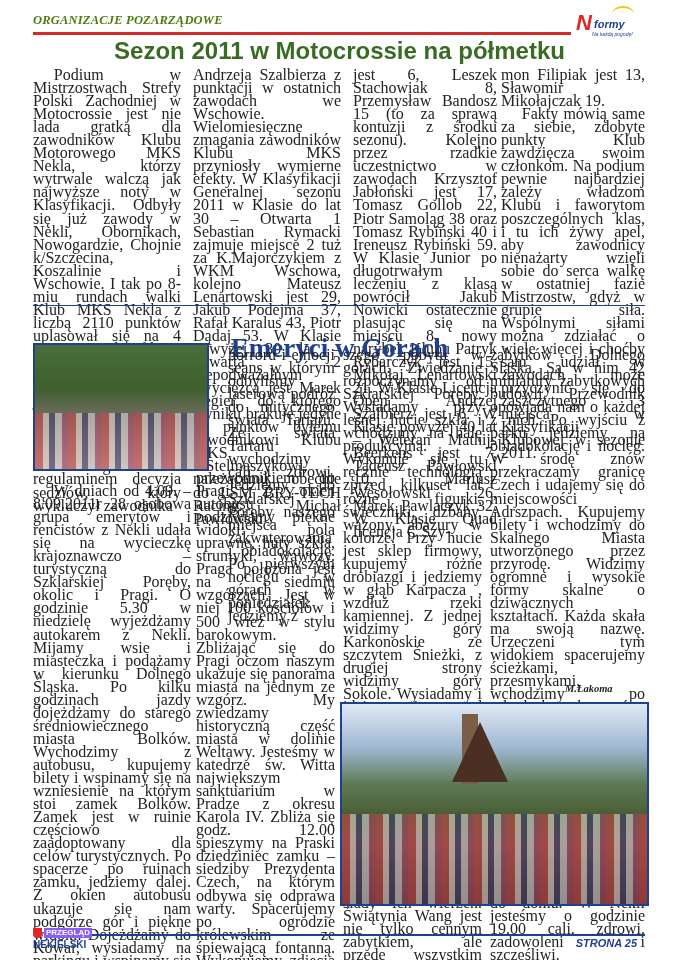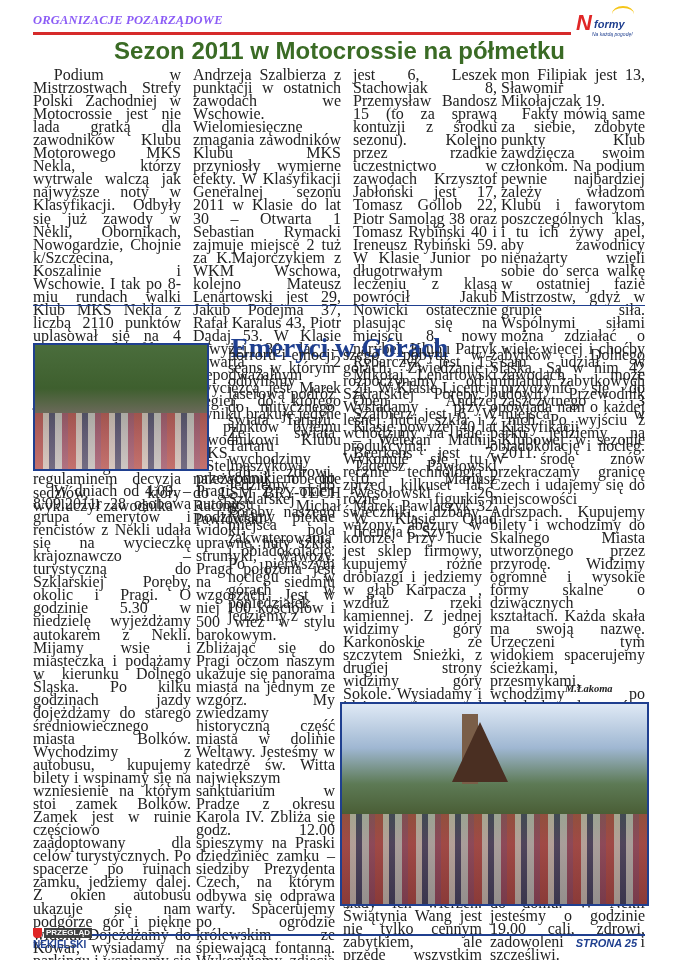--- a/index.html
+++ b/index.html
@@ -1,17 +1,17 @@
 <!DOCTYPE html>
 <html><head>
 <meta charset="utf-8">
 <style>
   html,body{margin:0;padding:0;background:#fff;}
   body{width:679px;height:960px;position:relative;overflow:hidden;font-family:"Liberation Serif","DejaVu Serif",serif;color:#222;}
-  .section-label{position:absolute;left:33px;top:13px;font-style:italic;font-weight:bold;font-size:12.5px;color:#8b5cf6;letter-spacing:0.2px;}
+  .section-label{position:absolute;left:33px;top:13px;font-style:italic;font-weight:bold;font-size:12.5px;color:#4d7c0f;letter-spacing:0.2px;}
   .redline{position:absolute;left:33px;top:32px;width:538px;height:3px;background:#d62a2a;}
   .logo{position:absolute;left:572px;top:6px;width:80px;height:34px;}
   .logo .n{position:absolute;left:4px;top:4px;font-family:"Liberation Sans",sans-serif;font-style:italic;font-weight:bold;font-size:22px;color:#e02626;}
   .logo .ekla{position:absolute;left:22px;top:12px;font-family:"Liberation Sans",sans-serif;font-style:italic;font-weight:bold;font-size:11px;color:#1f3f8f;}
   .logo .tag{position:absolute;left:20px;top:25px;font-family:"Liberation Sans",sans-serif;font-style:italic;font-size:5px;color:#1f3f8f;white-space:nowrap;}
   .logo .sun{position:absolute;left:40px;top:0px;width:22px;height:14px;border-top:2px solid #f5c518;border-radius:50% 50% 0 0;}
   .title1{position:absolute;left:0;top:37px;width:679px;text-align:center;font-family:"Liberation Sans",sans-serif;font-weight:bold;font-size:24px;color:#3a6b25;}
   .col{position:absolute;font-size:16px;line-height:13.05px;text-align:justify;hyphens:none;}
   .col p{margin:0;text-indent:1.3em;}
   .col p.noind{text-indent:0;}
@@ -20,21 +20,21 @@
   .photo{position:absolute;border:2px solid #1f3f8f;overflow:hidden;}
   .photo1{left:33px;top:343px;width:172px;height:124px;background:linear-gradient(180deg,#4a6d3c 0%,#3e5f2e 35%,#6b6a5a 55%,#8a7d78 70%,#b9a9a0 100%);}
   .photo2{left:340px;top:702px;width:305px;height:200px;background:linear-gradient(180deg,#dfe9f5 0%,#9fb7d2 22%,#5d7a55 40%,#4a5e36 55%,#6a5048 70%,#3a2f2a 100%);}
   .crowd{position:absolute;left:0;bottom:0;width:100%;height:45%;background:repeating-linear-gradient(90deg,#c44 0 8px,#f0e0d8 8px 14px,#3b3b6b 14px 20px,#ddd 20px 27px,#a46 27px 33px);opacity:0.55;}
   .church{position:absolute;left:110px;top:18px;width:0;height:0;border-left:28px solid transparent;border-right:28px solid transparent;border-bottom:60px solid #4a2f22;}
   .tower{position:absolute;left:120px;top:10px;width:16px;height:70px;background:#7a5e48;}
   .signature{position:absolute;left:565px;top:683px;font-style:italic;font-weight:bold;font-size:10.5px;}
   .footline{position:absolute;left:75px;top:934px;width:570px;height:2px;background:#1f3f8f;}
   .foot-logo{position:absolute;left:33px;top:928px;width:62px;height:30px;}
   .foot-logo .shield{position:absolute;left:0;top:0;width:9px;height:10px;background:#e02626;border-radius:0 0 4px 4px;}
-  .foot-logo .przeglad{position:absolute;left:11px;top:0;background:#404040;color:#fff;font-family:"Liberation Sans",sans-serif;font-size:8px;font-weight:bold;padding:0 2px;line-height:10px;}
+  .foot-logo .przeglad{position:absolute;left:11px;top:0;background:#8b5cf6;color:#fff;font-family:"Liberation Sans",sans-serif;font-size:8px;font-weight:bold;padding:0 2px;line-height:10px;}
   .foot-logo .nekielski{position:absolute;left:0;top:11px;color:#1f3f8f;font-family:"Liberation Sans",sans-serif;font-size:10px;font-weight:bold;}
   .pagenum{position:absolute;right:42px;top:937px;font-family:"Liberation Sans",sans-serif;font-style:italic;font-weight:bold;font-size:11px;color:#1f3f8f;margin-left:18px;}
 </style>
 </head>
 <body>
 
 <div class="section-label">ORGANIZACJE POZARZĄDOWE</div>
 <div class="redline"></div>
 <div class="logo">
   <div class="sun"></div>

